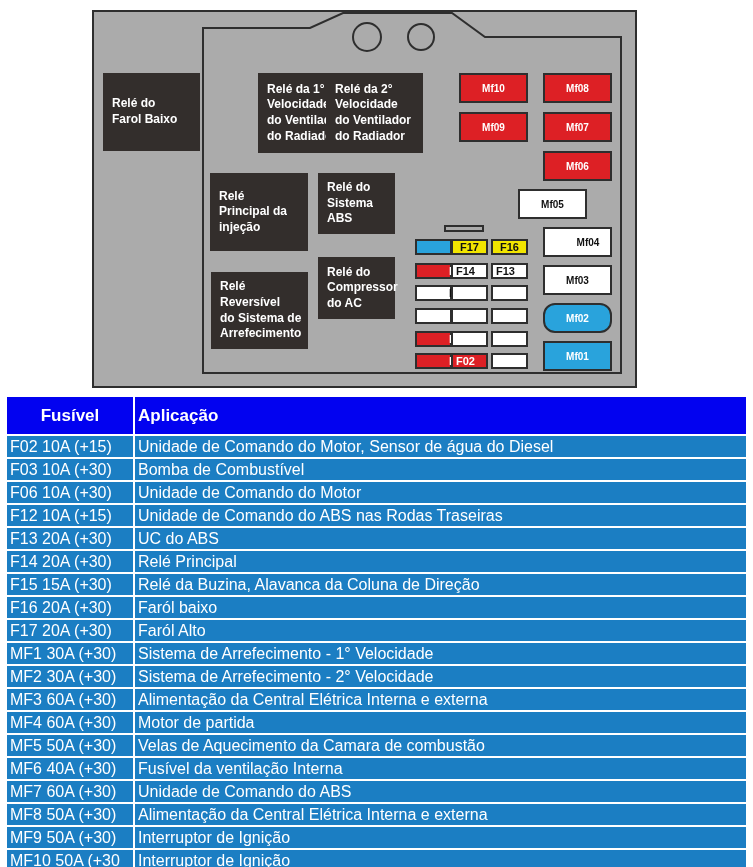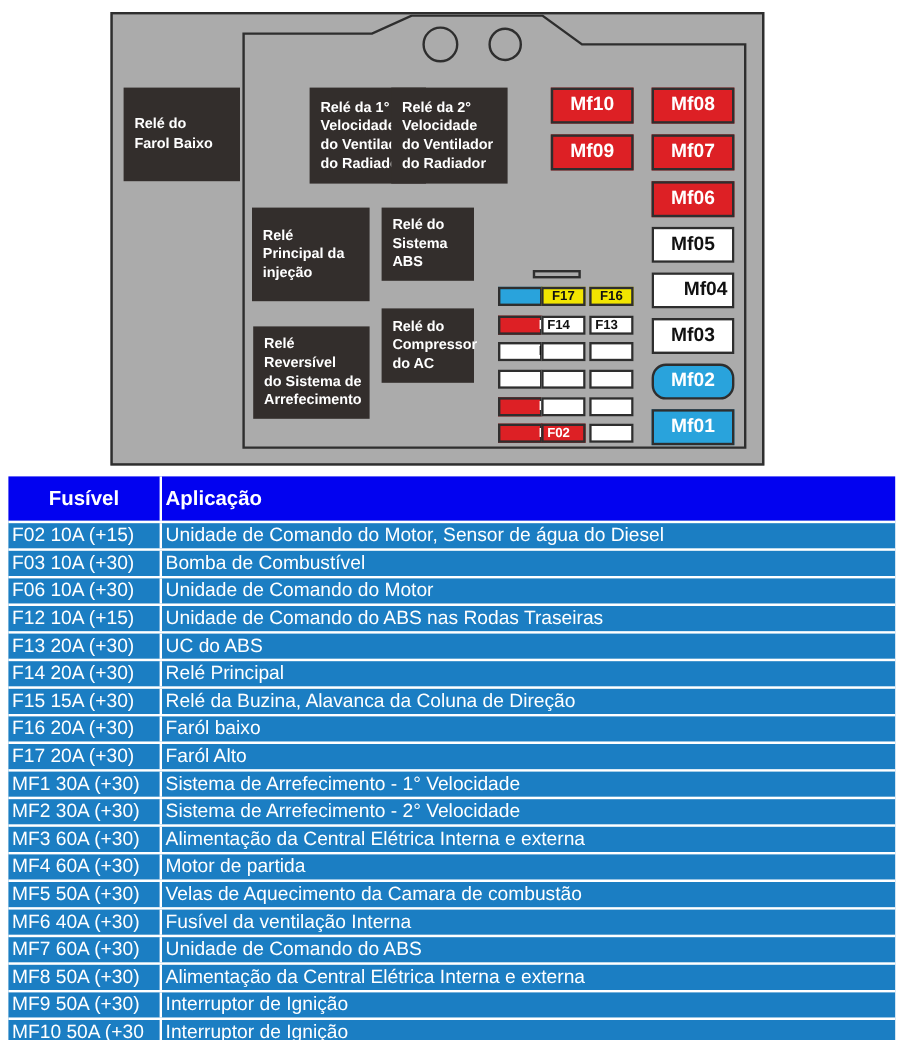--- a/index.html
+++ b/index.html
@@ -17,27 +17,27 @@
   .r-farol      { left:9px;   top:61px;  width:97px; height:78px; }
   .r-vent1      { left:116px; top:61px;  width:97px; height:80px;margin-left:48px; }
   .r-vent2      { left:232px; top:61px;  width:97px; height:80px; }
   .r-principal  { left:116px; top:161px; width:98px; height:78px; }
   .r-abs        { left:224px; top:161px; width:77px; height:61px; }
   .r-reversivel { left:117px; top:260px; width:97px; height:77px; }
   .r-compressor { left:224px; top:245px; width:77px; height:62px; }
 
   .mf { position:absolute; width:69px; height:30px; border:2px solid #2e2e2e;
         display:flex; align-items:center; justify-content:center;
-        font-weight:bold; font-size:16px; }
+        font-weight:bold; font-size:10px; }
   .mf.red   { background:#dd2025; color:#ffffff; }
   .mf.white { background:#ffffff; color:#111111; }
   .mf.blue  { background:#29a3dc; color:#ffffff; }
   .mf10 { left:365px; top:61px;  } .mf09 { left:365px; top:100px; }
   .mf08 { left:449px; top:61px;  } .mf07 { left:449px; top:100px; }
-  .mf06 { left:449px; top:139px; } .mf05 { left:449px; top:177px; }
+  .mf06 { left:449px; top:139px; } .mf05 { left:424px; top:177px; }
   .mf04 { left:449px; top:215px;padding-left:21px; } .mf03 { left:449px; top:253px; }
   .mf02 { left:449px; top:291px;border-radius:12px; } .mf01 { left:449px; top:329px; }
 
   .bar { position:absolute; left:350px; top:213px; width:40px; height:7px;
          background:#ababab; border:2px solid #2e2e2e; }
 
   .cell { position:absolute; width:37px; height:16px; border:2px solid #2e2e2e;
           font-weight:bold; font-size:11px; line-height:12px;
           display:flex; align-items:center; padding-left:3px; }
   .cell.white  { background:#ffffff; color:#111111; }

